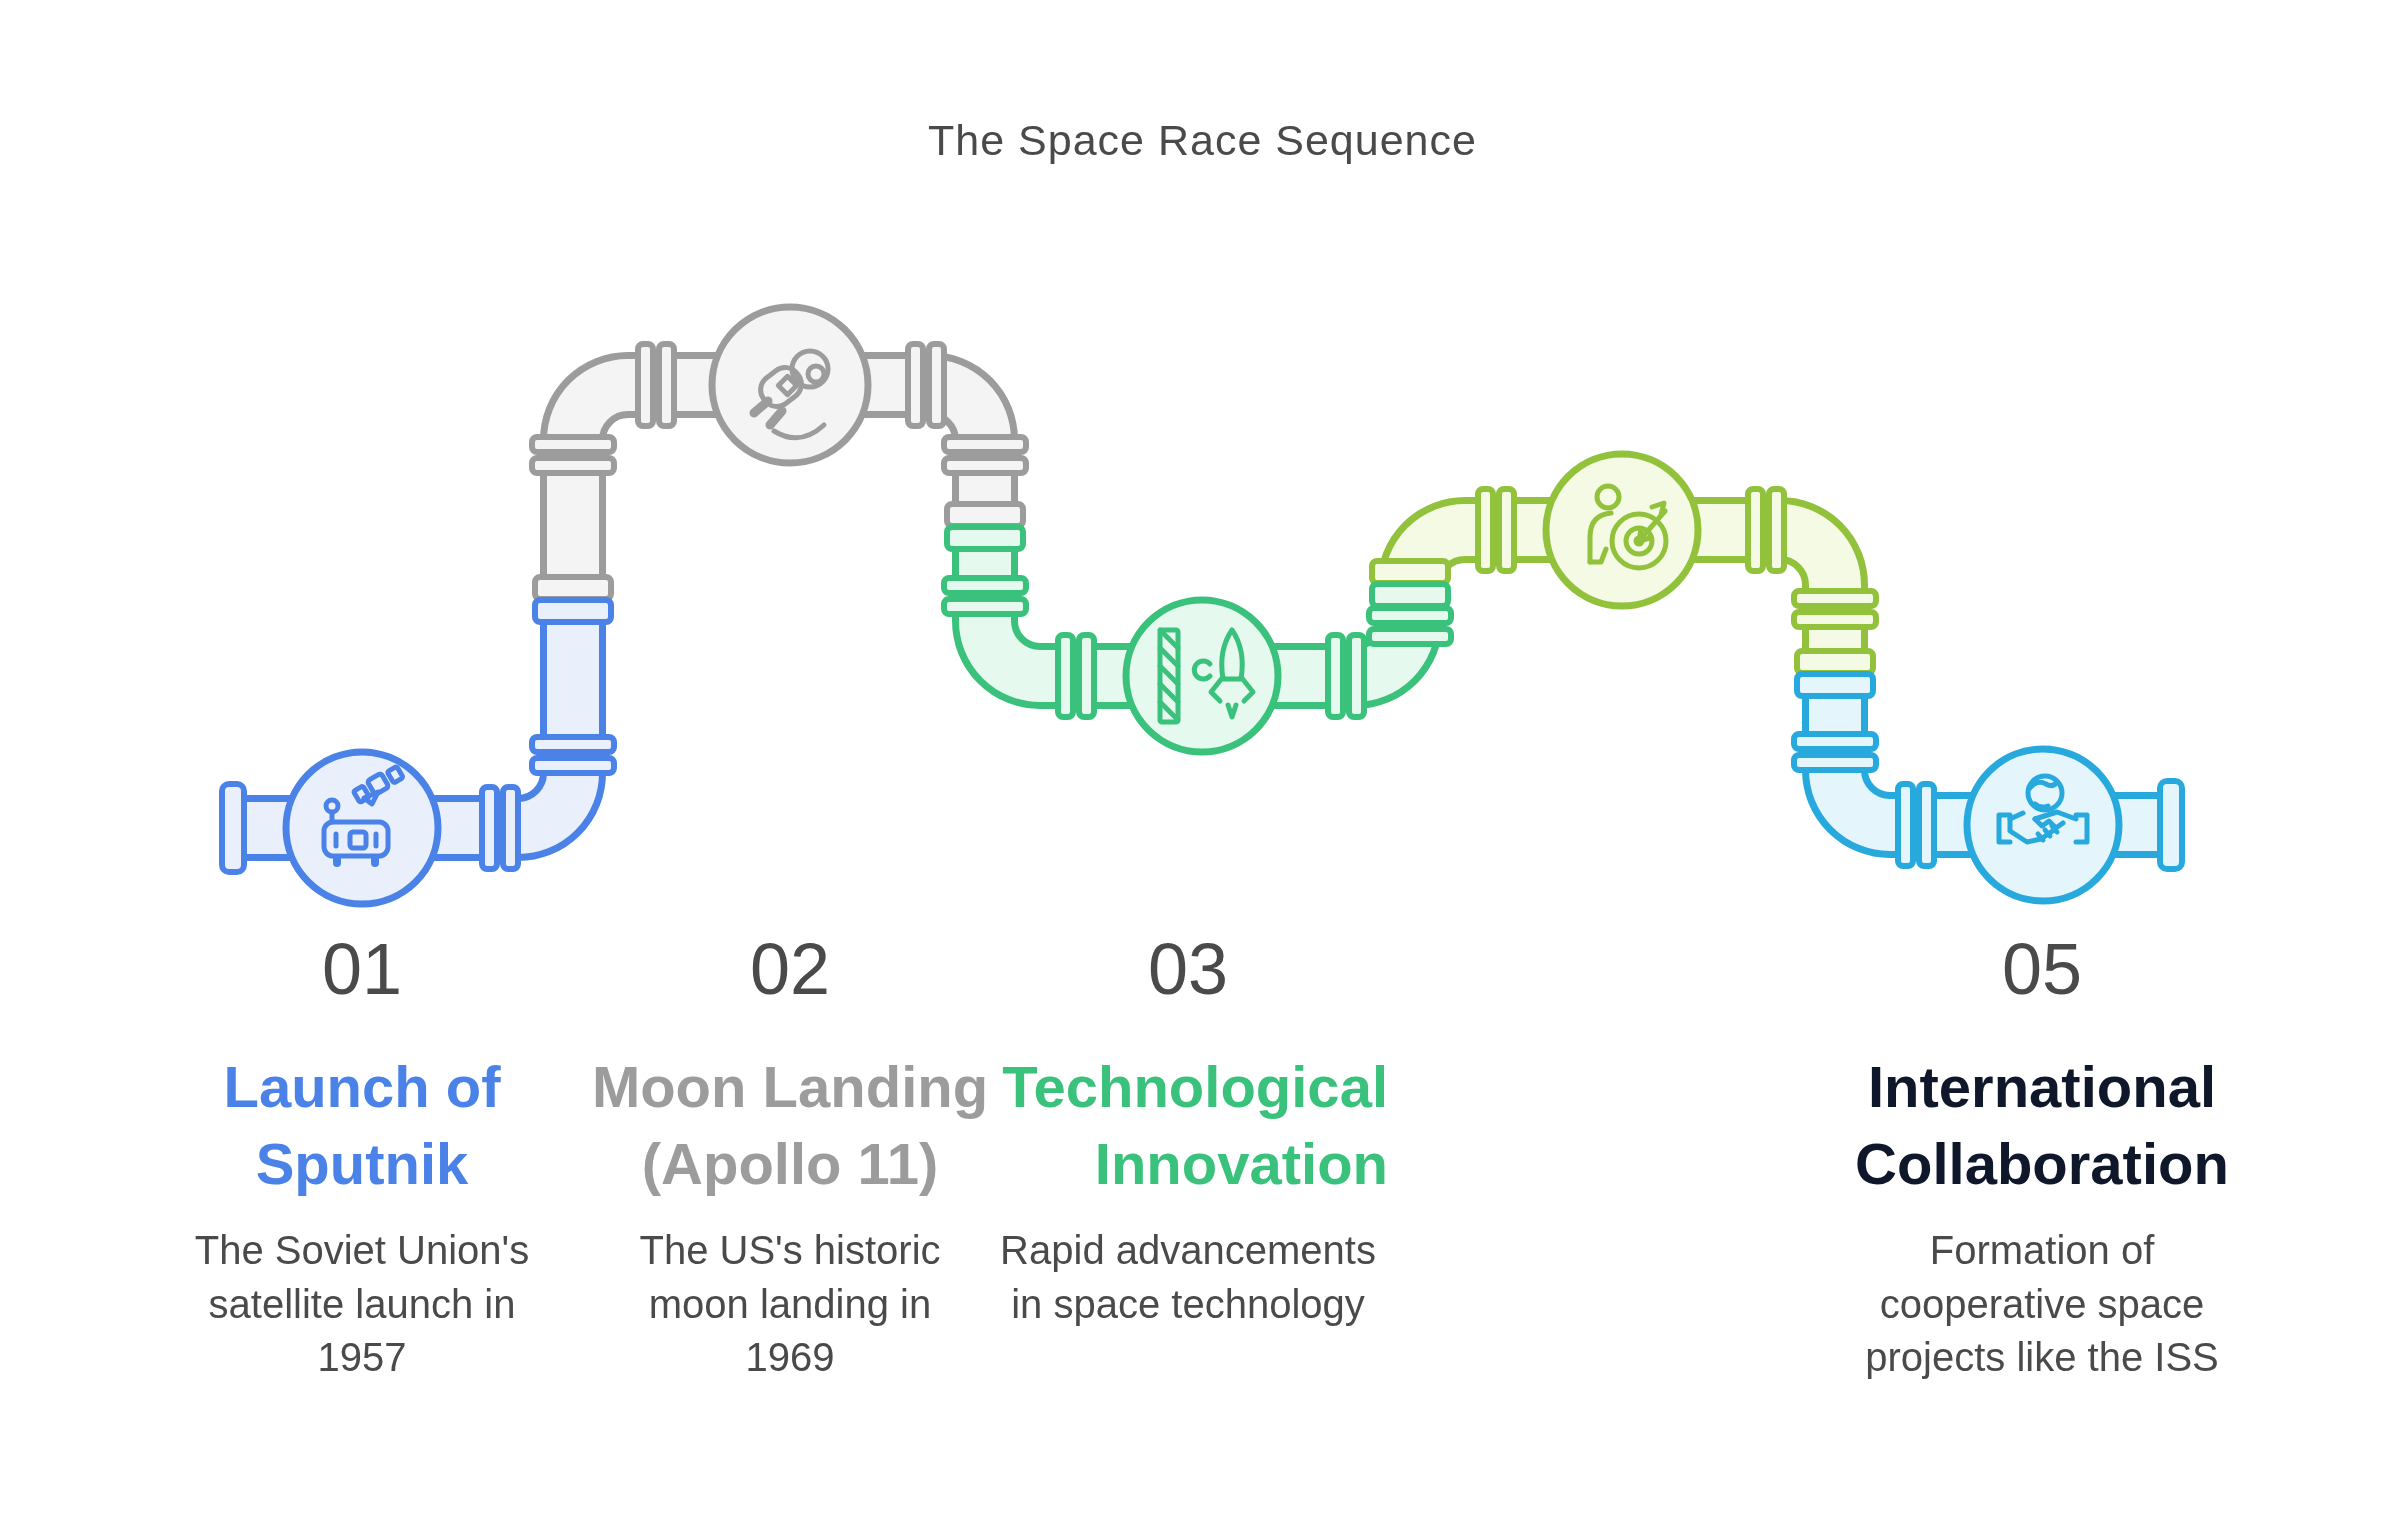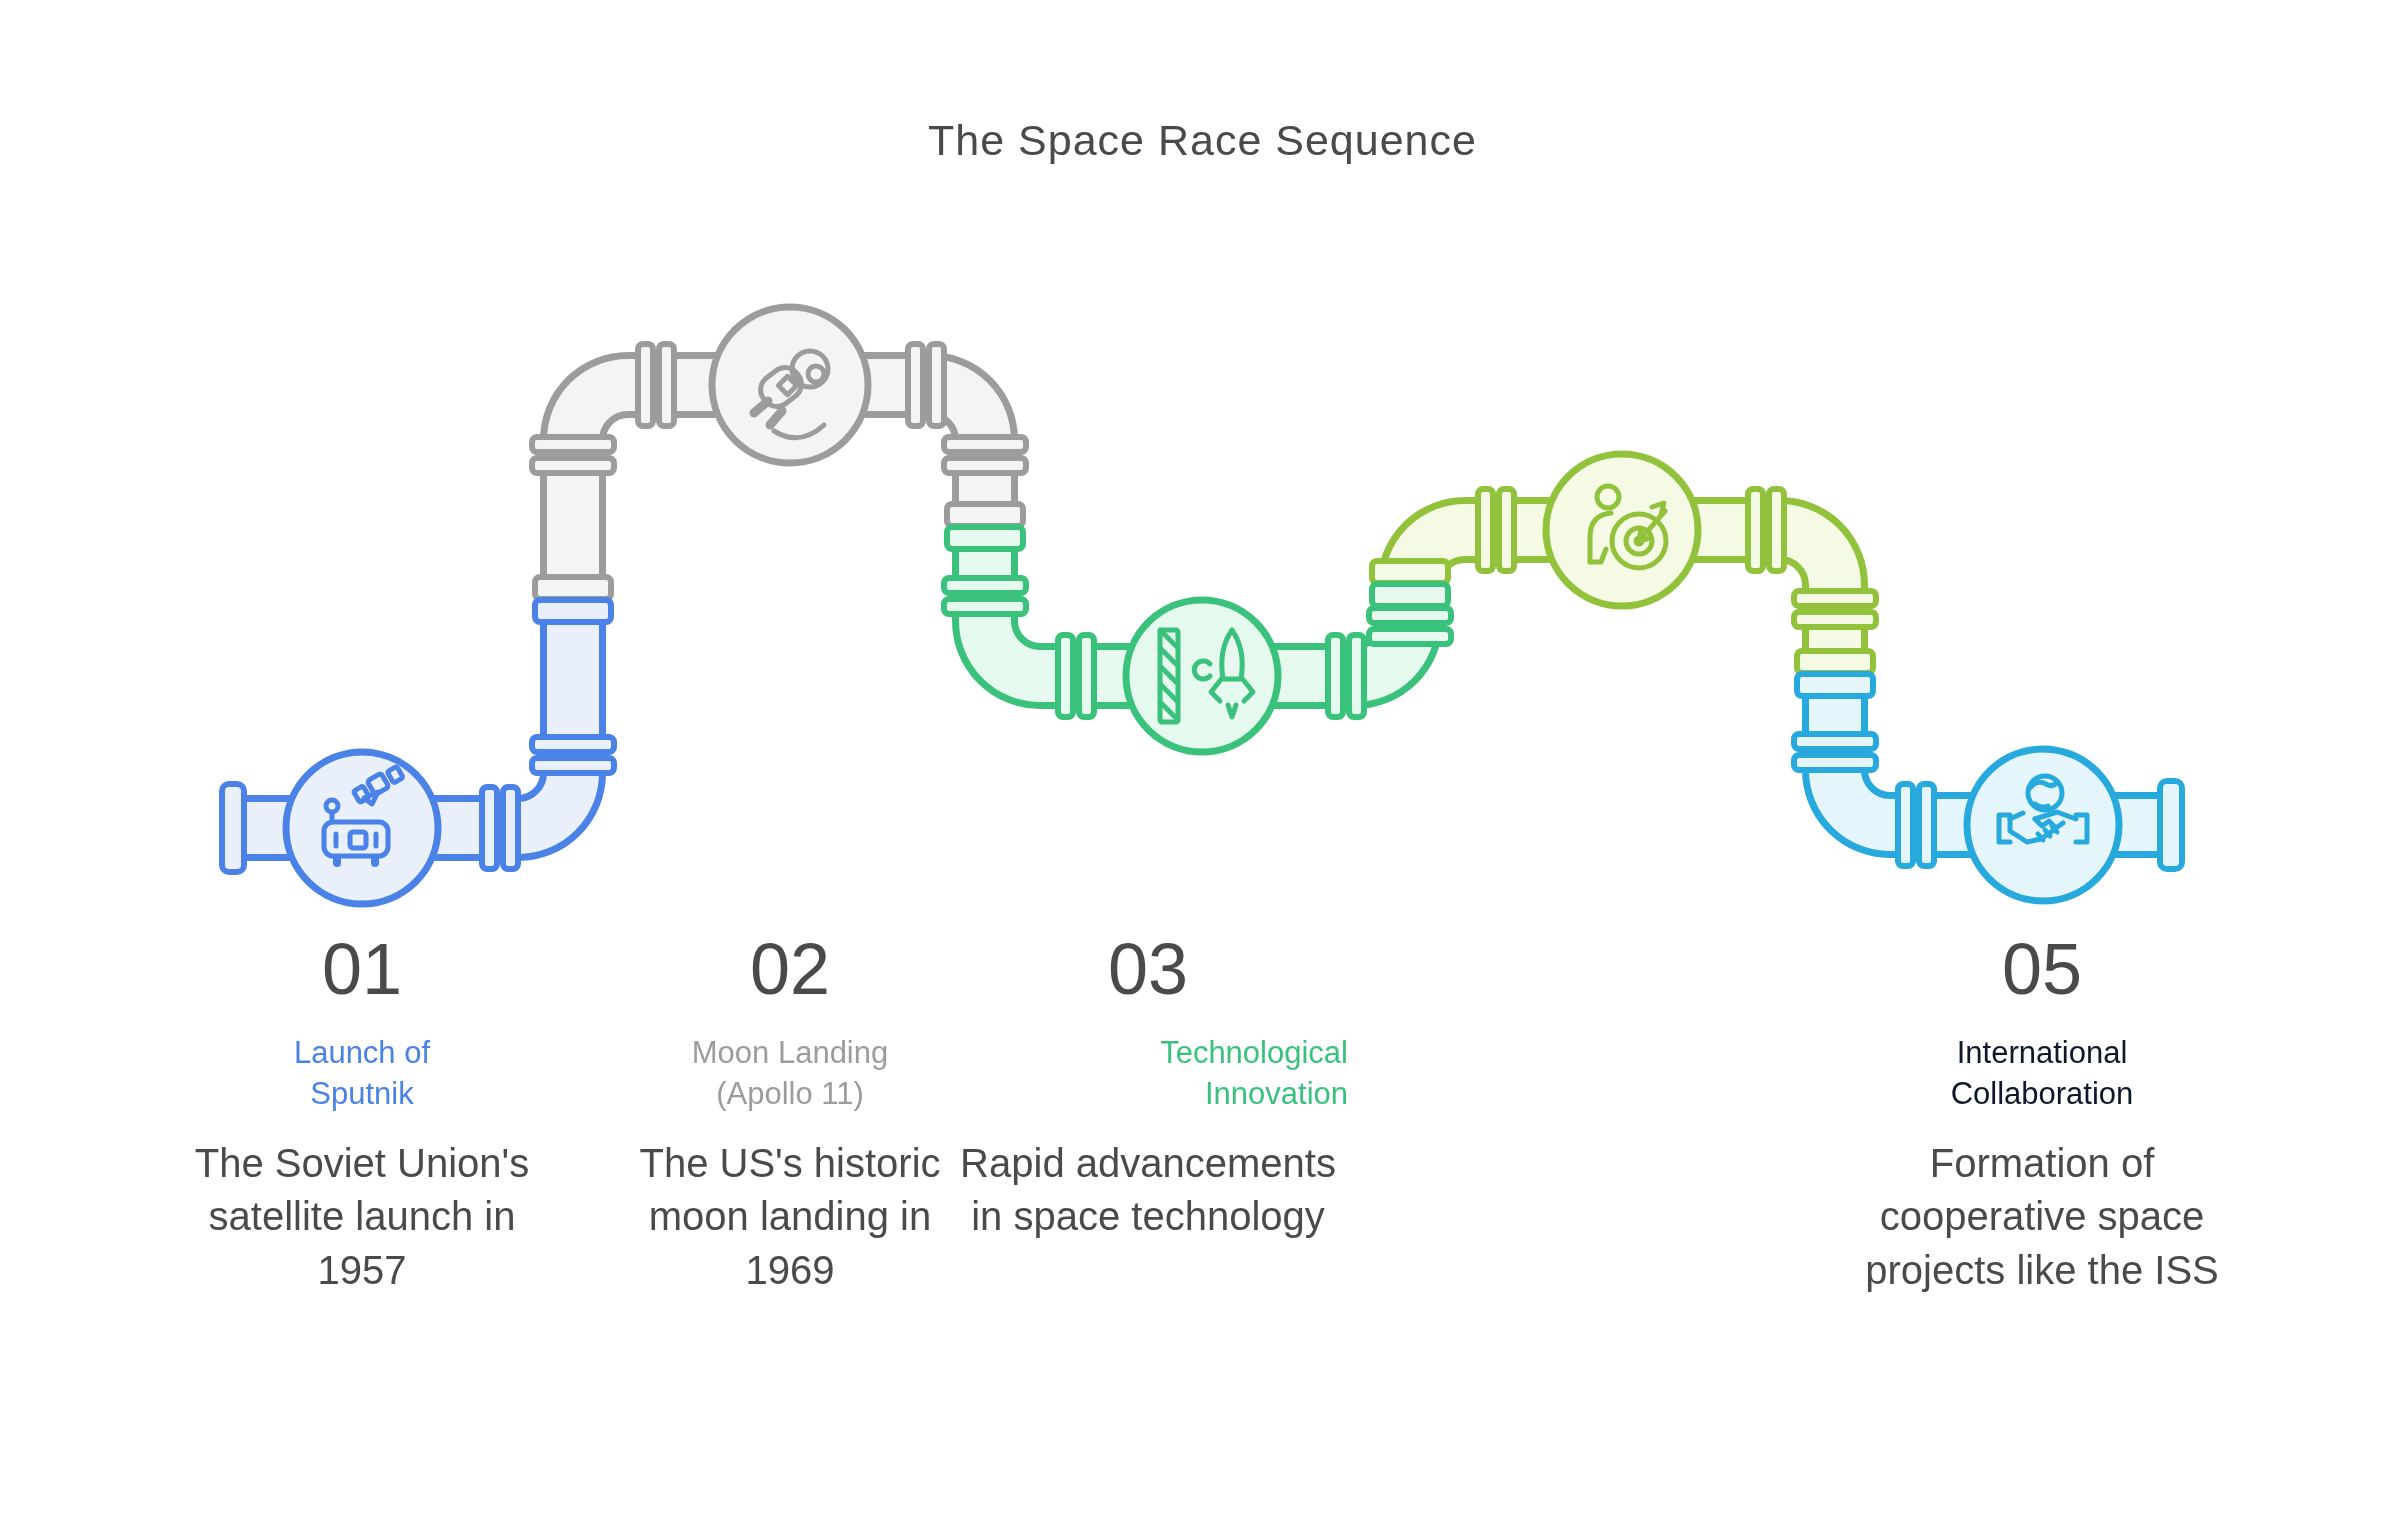--- a/index.html
+++ b/index.html
@@ -21,21 +21,21 @@
   .s5-line{stroke:#27A9DE}.s5-lfill{stroke:#E5F5FC}.s5-col{stroke:#27A9DE;fill:#E5F5FC}
 
   .pb{fill:none;stroke-width:66}
   .pf{fill:none;stroke-width:52}
   .fit{stroke-width:6}
   .node{stroke-width:7}
   .ic{fill:none;stroke-width:5;stroke-linecap:round;stroke-linejoin:round}
 
   .stage-col{position:absolute;top:933px;width:400px;text-align:center;}
   .stage-num{font-size:72px;line-height:1;color:#4a4a4a;font-weight:400;}
-  .stage-title{margin-top:28px;font-size:31px;font-weight:normal;line-height:1.32;white-space:pre-line;}
+  .stage-title{margin-top:44px;font-size:58px;font-weight:bold;line-height:1.32;white-space:pre-line;}
   .stage-desc{margin-top:22px;font-size:40px;line-height:1.34;color:#4a4a4a;white-space:pre-line;}
 </style>
 </head>
 <body>
 
 <div class="canvas">
 
   <div class="main-title">The Space Race Sequence</div>
 
   <svg class="svg-layer" viewBox="0 0 2405 1535">
@@ -205,21 +205,21 @@
 
   <div class="stage-col" style="left:590px">
     <div class="stage-num">02</div>
     <div class="stage-title" style="color: rgb(156, 156, 156);">Moon Landing
 (Apollo 11)</div>
     <div class="stage-desc">The US's historic
 moon landing in
 1969</div>
   </div>
 
-  <div class="stage-col" style="left:948px">
+  <div class="stage-col" style="left:988px">
     <div class="stage-num">03</div>
     <div class="stage-title" style="color: rgb(58, 194, 125); text-align: right;">Technological
 Innovation</div>
     <div class="stage-desc">Rapid advancements
 in space technology</div>
   </div>
 
 
   <div class="stage-col" style="left:1842px">
     <div class="stage-num">05</div>

